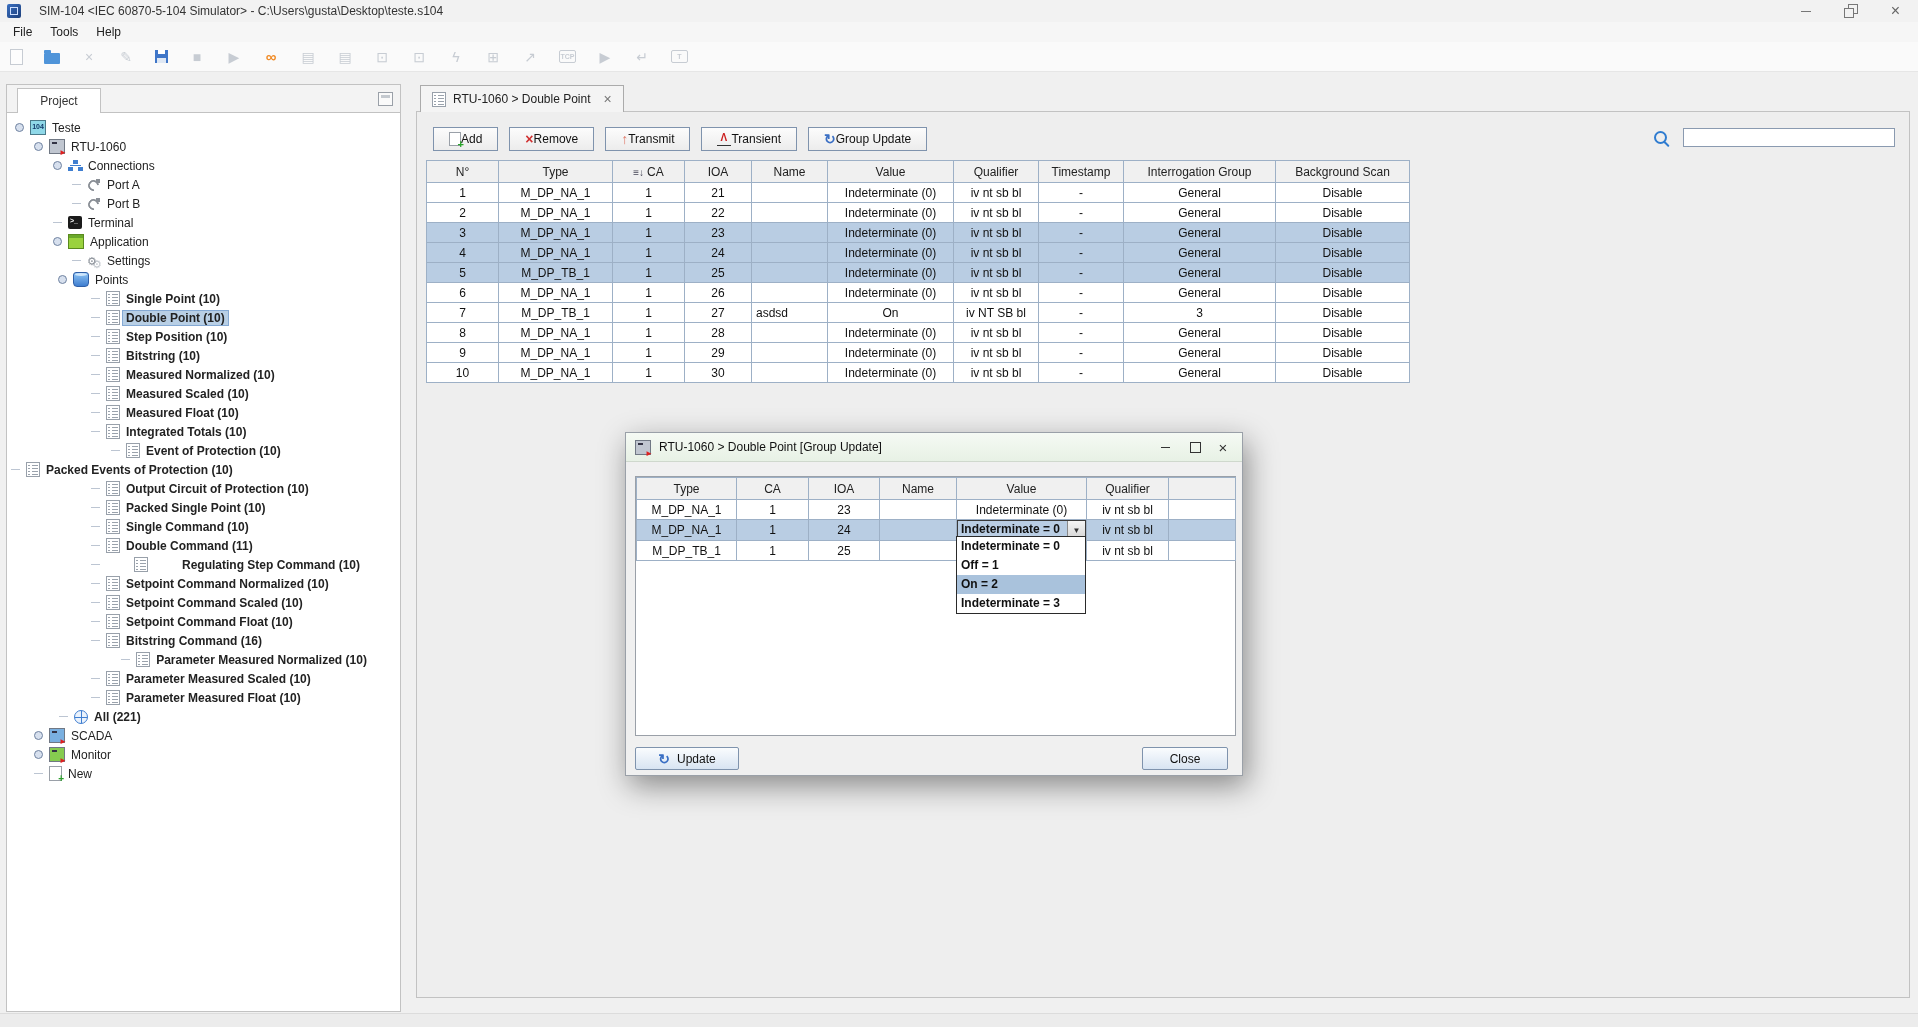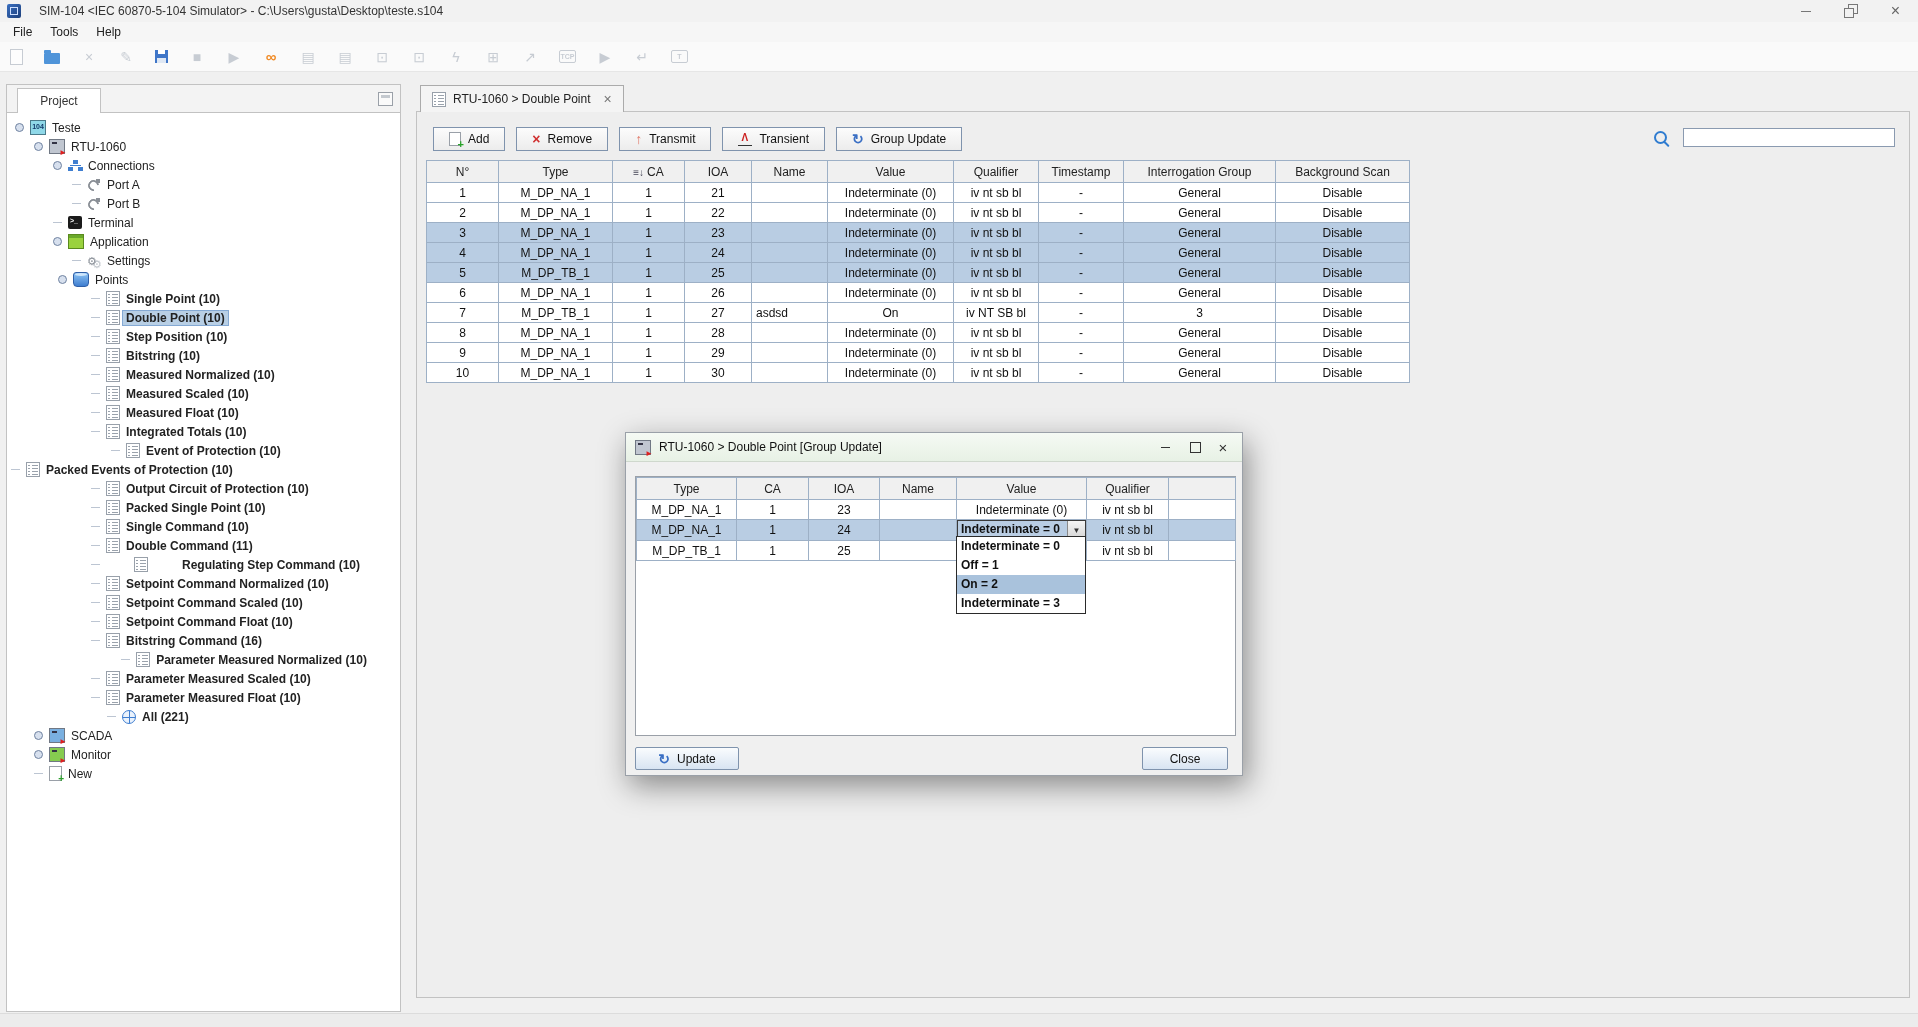--- a/index.html
+++ b/index.html
@@ -75,21 +75,21 @@
   .ti-new{background:#fff;border:1px solid #9aa0a8;width:11px;}
   .ti-new::after{content:"+";position:absolute;right:-3px;bottom:-4px;color:#2aa02a;font-size:10px;font-weight:bold;}
 
   
   .rpane{position:absolute;left:412px;top:84px;right:8px;height:928px;}
   .mtab{position:absolute;left:8px;top:1px;height:27px;background:#f4f4f4;border:1px solid #ababab;border-bottom:none;display:flex;align-items:center;gap:7px;padding:0 11px;z-index:2;box-sizing:border-box;}
   .mtab .tlabel{padding:0;}
   .tabclose{color:#777;font-size:14px;margin-left:6px;}
   .rcontent{position:absolute;left:4px;top:27px;right:0;bottom:14px;background:#eeeeee;border:1px solid #c2c2c2;}
   .actions{position:absolute;left:16px;top:15px;display:flex;gap:11px;}
-  .abtn{height:24px;display:inline-flex;align-items:center;gap:7px;padding:0 15px;background:linear-gradient(#fcfcfc,#ececec);border:1px solid #7f93ad;font-size:12px;color:#111;box-sizing:border-box;}
+  .abtn{height:24px;display:inline-flex;align-items:center;padding:0 15px;background:linear-gradient(#fcfcfc,#ececec);border:1px solid #7f93ad;font-size:12px;color:#111;box-sizing:border-box;}
   .ai{display:inline-flex;align-items:center;justify-content:center;flex:none;}
   .ai-add{width:10px;height:12px;background:#fff;border:1px solid #9aa0a8;position:relative;}
   .ai-add::after{content:"+";position:absolute;right:-4px;bottom:-5px;color:#28a428;font-size:11px;font-weight:bold;}
   .ai-remove{color:#d03030;font-weight:bold;font-size:14px;}
   .ai-transmit{color:#e07868;font-weight:bold;font-size:14px;}
   .ai-transient{position:relative;width:14px;height:12px;border-bottom:1px solid #333;}
   .ai-transient::after{content:"Λ";position:absolute;left:3px;top:-1px;color:#cc2020;font-size:10px;font-weight:bold;}
   .ai-refresh{color:#3a6fc4;font-weight:bold;font-size:14px;}
   .mag{position:absolute;right:242px;top:19px;width:9px;height:9px;border:2px solid #2f7cd0;border-radius:50%;}
   .mag::after{content:"";position:absolute;width:7px;height:2px;background:#2f7cd0;transform:rotate(45deg);right:-5px;bottom:-3px;border-radius:1px;}
@@ -356,21 +356,21 @@
           <span class="ticon ti-list"></span>
           <span class="tlabel">Parameter Measured Scaled (10)</span>
         </div>
 
         <div class="trow bold" style="padding-left: 80px;">
           <span class="conn dash"></span>
           <span class="ticon ti-list"></span>
           <span class="tlabel">Parameter Measured Float (10)</span>
         </div>
 
-        <div class="trow bold" style="padding-left: 96px;">
+        <div class="trow bold" style="padding-left: 48px;">
           <span class="conn dash"></span>
           <span class="ticon ti-globe"></span>
           <span class="tlabel">All (221)</span>
         </div>
 
         <div class="trow" style="padding-left: 23px;">
           <span class="conn knob"></span>
           <span class="ticon ti-scada"></span>
           <span class="tlabel">SCADA</span>
         </div>

